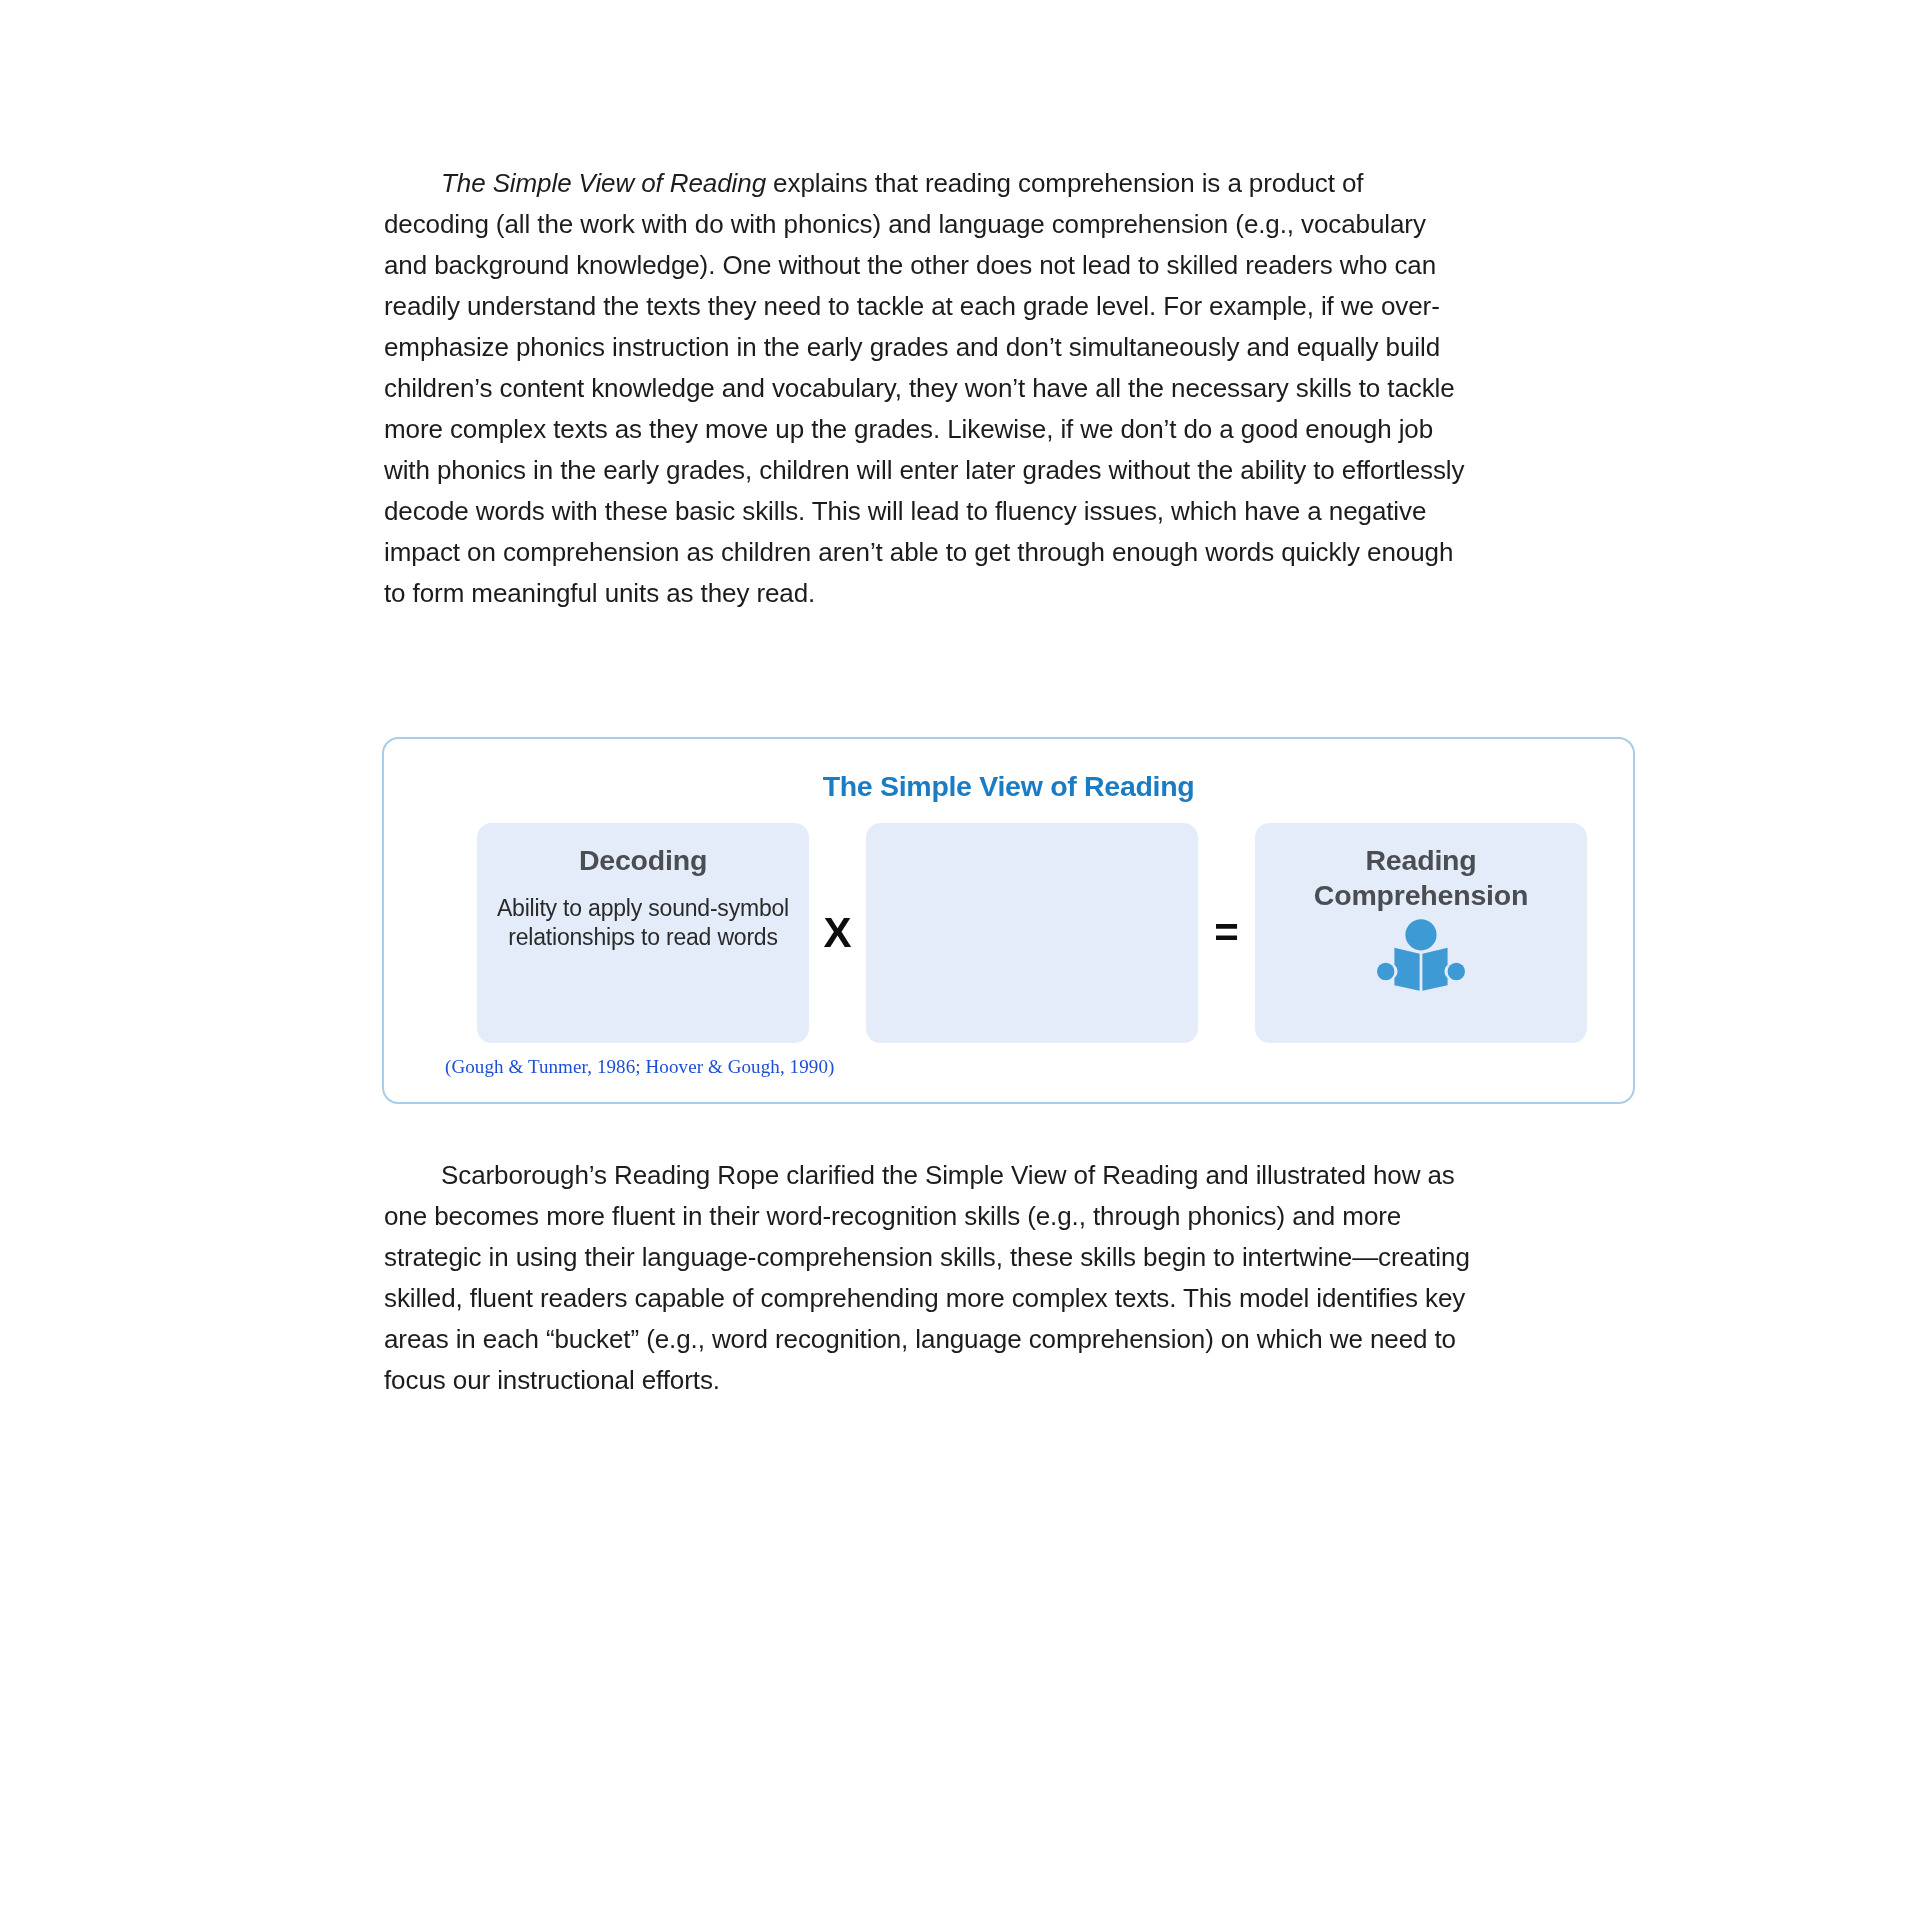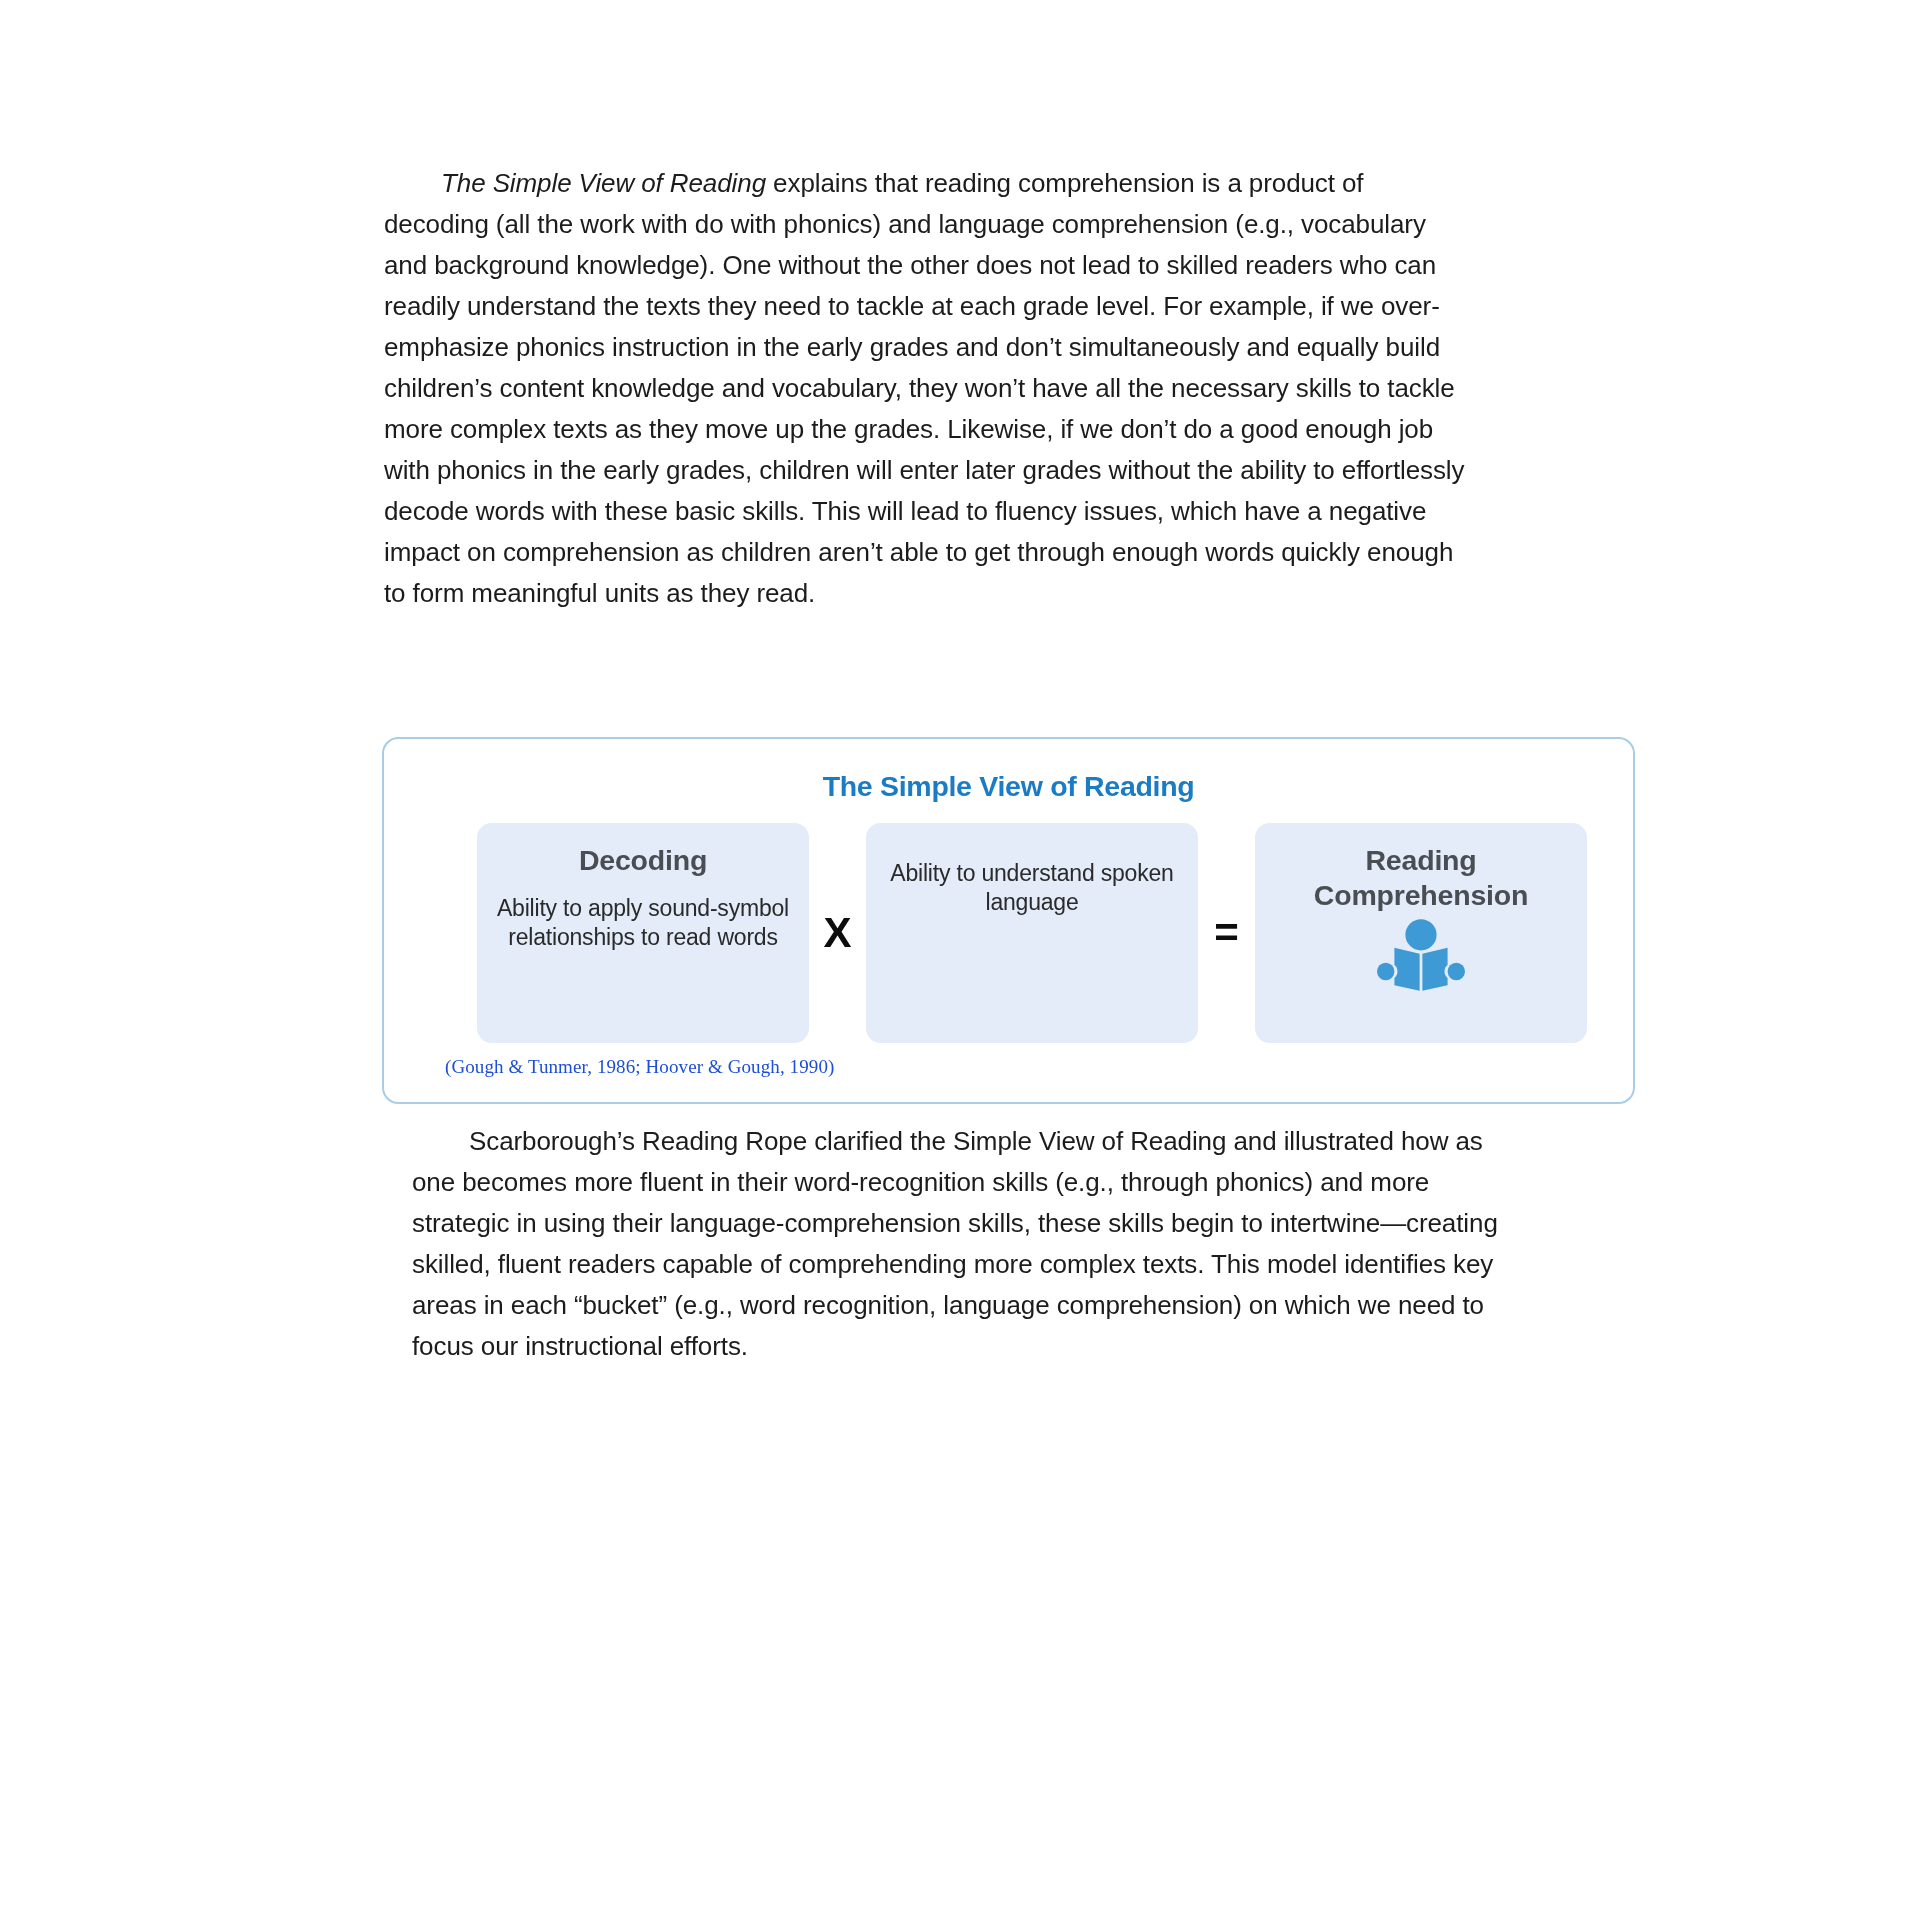--- a/index.html
+++ b/index.html
@@ -37,21 +37,21 @@
     color: #1c1c1c;
     text-indent: 57px;
     margin: 0;
     font-weight: 400;
   }
   .para .em {
     font-style: italic;
   }
 
   #para-1 { top: 163px; position: absolute; left: 0; width: 1088px; }
-  #para-2 { top: 1121px; position: absolute; left: 0; width: 1088px; margin-left: 28px; }
+  #para-2 { top: 1155px; position: absolute; left: 0; width: 1088px; }
 
   
   .figure {
     position: absolute;
     left: 382px;
     top: 737px;
     width: 1253px;
     height: 367px;
     border: 2.3px solid #a9cce7;
     border-radius: 16.5px;
@@ -184,21 +184,20 @@
     <div class="row">
 
       <div class="svr-box">
         <div class="bx-title">Decoding</div>
         <div class="bx-desc">Ability to apply sound-symbol relationships to read words</div>
       </div>
 
       <div class="op">X</div>
 
       <div class="svr-box">
-        <div class="bx-desc">Ability to understand spoken language</div>
       </div>
 
       <div class="op">=</div>
 
       <div class="svr-box">
         <div class="bx-title">Reading Comprehension</div>
         <div class="reader-icon">
           <svg width="88" height="72" viewBox="0 0 96 78" xmlns="http://www.w3.org/2000/svg">
             <circle cx="48" cy="17" r="17" fill="#3e9ad4"></circle>
             <circle cx="9.5" cy="57" r="9.5" fill="#3e9ad4"></circle>

